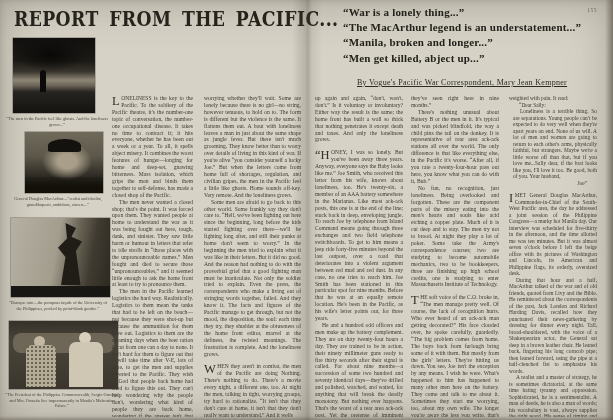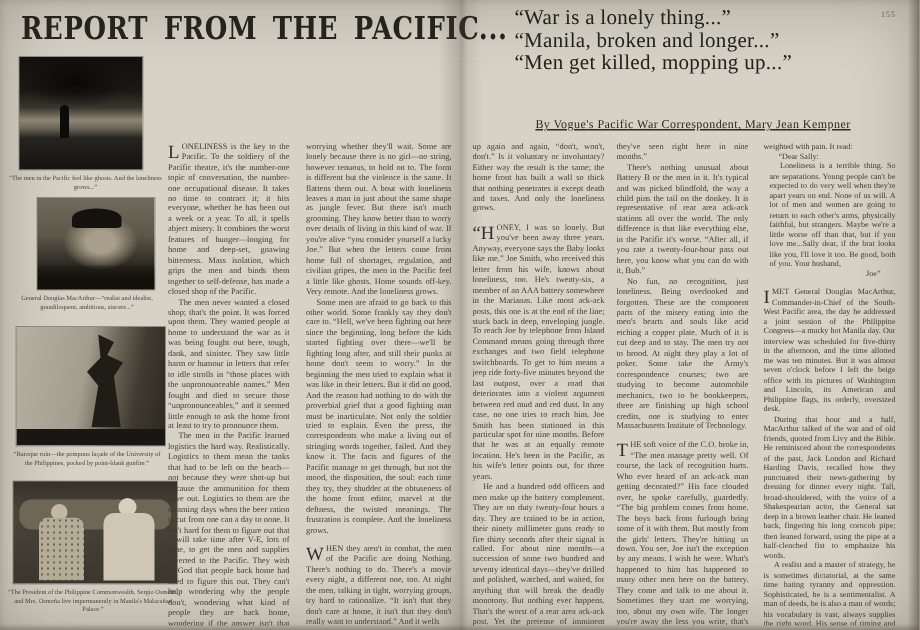--- a/index.html
+++ b/index.html
@@ -74,21 +74,21 @@
   .dcp{margin-top:6px;}
   .col > .bp:first-child{margin-top:0;}
   .dc{float:left;font-size:12.5px;line-height:10.5px;margin:.5px 1.5px 0 0;color:#33302a;}
   .letter-sal{text-indent:10px;}
   .letter-body{margin-left:4px;}
   .sig{text-align:right;padding-right:10px;}
 
   
   #folio{position:absolute;right:16px;top:7px;font-size:5.5px;color:#6e695e;letter-spacing:.5px;}
   #quotes{position:absolute;left:37px;top:6px;}
-  .quote-line{margin:0 0 2px 0;font-weight:normal;font-size:14px;line-height:13.2px;
+  .quote-line{margin:0 0 2px 0;font-weight:bold;font-size:11px;line-height:13.2px;
     color:#23211c;letter-spacing:.2px;white-space:nowrap;}
   #byline{position:absolute;left:28px;top:78px;width:256px;text-align:center;
     font-size:8px;color:#2c2a24;letter-spacing:.3px;white-space:nowrap;text-decoration:underline;}
 </style>
 </head>
 <body>
 
 <div id="spread">
 
   <div class="page" id="page-left">
@@ -133,22 +133,23 @@
       <p class="bp ind">Some men are afraid to go back to this other world. Some frankly say they don't care to. “Hell, we've been fighting out here since the beginning, long before the kids started fighting over there—we'll be fighting long after, and still their punks at home don't seem to worry.” In the beginning the men tried to explain what it was like in their letters. But it did no good. And the reason had nothing to do with the proverbial grief that a good fighting man must be inarticulate. Not only the soldier tried to explain. Even the press, the correspondents who make a living out of stringing words together, failed. And they know it. The facts and figures of the Pacific manage to get through, but not the mood, the disposition, the soul: each time they try, they shudder at the obtuseness of the home front editor, marvel at the deftness, the twisted meanings. The frustration is complete. And the loneliness grows.</p>
       <p class="bp dcp"><span class="dc">W</span><span>HEN they aren't in combat, the men of the Pacific are doing Nothing. There's nothing to do. There's a movie every night, a different one, too. At night the men, talking in tight, worrying groups, try hard to rationalize. “It isn't that they don't care at home, it isn't that they don't really want to understand.” And it wells</span></p>
     </div>
   </div>
 
   <div class="page" id="page-right">
     <div id="folio">155</div>
 
     <div id="quotes">
       <p class="quote-line">“War is a lonely thing...”</p>
+      <p class="quote-line">“The MacArthur legend is an understatement...”</p>
       <p class="quote-line">“Manila, broken and longer...”</p>
-      <p class="quote-line">“Men get killed, mopping up...”</p>
+      <p class="quote-line">“Men get killed, abject up...”</p>
     </div>
 
     <div id="byline">By Vogue's Pacific War Correspondent, Mary Jean Kempner</div>
 
     <div class="col" id="r-col1">
       <p class="bp">up again and again, “don't, won't, don't.” Is it voluntary or involuntary? Either way the result is the same; the home front has built a wall so thick that nothing penetrates it except death and taxes. And only the loneliness grows.</p>
       <p class="bp dcp"><span class="dc">“H</span><span>ONEY, I was so lonely. But you've been away three years. Anyway, everyone says the Baby looks like me.” Joe Smith, who received this letter from his wife, knows about loneliness, too. He's twenty-six, a member of an AAA battery somewhere in the Marianas. Like most ack-ack posts, this one is at the end of the line; stuck back in deep, enveloping jungle. To reach Joe by telephone from Island Command means going through three exchanges and two field telephone switchboards. To get to him means a jeep ride forty-five minutes beyond the last outpost, over a road that deteriorates into a violent argument between red mud and red dust. In any case, no one tries to reach him. Joe Smith has been stationed in this particular spot for nine months. Before that he was at an equally remote location. He's been in the Pacific, as his wife's letter points out, for three years.</span></p>
       <p class="bp ind">He and a hundred odd officers and men make up the battery complement. They are on duty twenty-four hours a day. They are trained to be in action, their ninety millimeter guns ready to fire thirty seconds after their signal is called. For about nine months—a succession of some two hundred and seventy identical days—they've drilled and polished, watched, and waited, for anything that will break the deadly monotony. But nothing ever happens. That's the worst of a rear area ack-ack post. Yet the pretense of imminent danger must be preserved.</p>
 
     </div>

